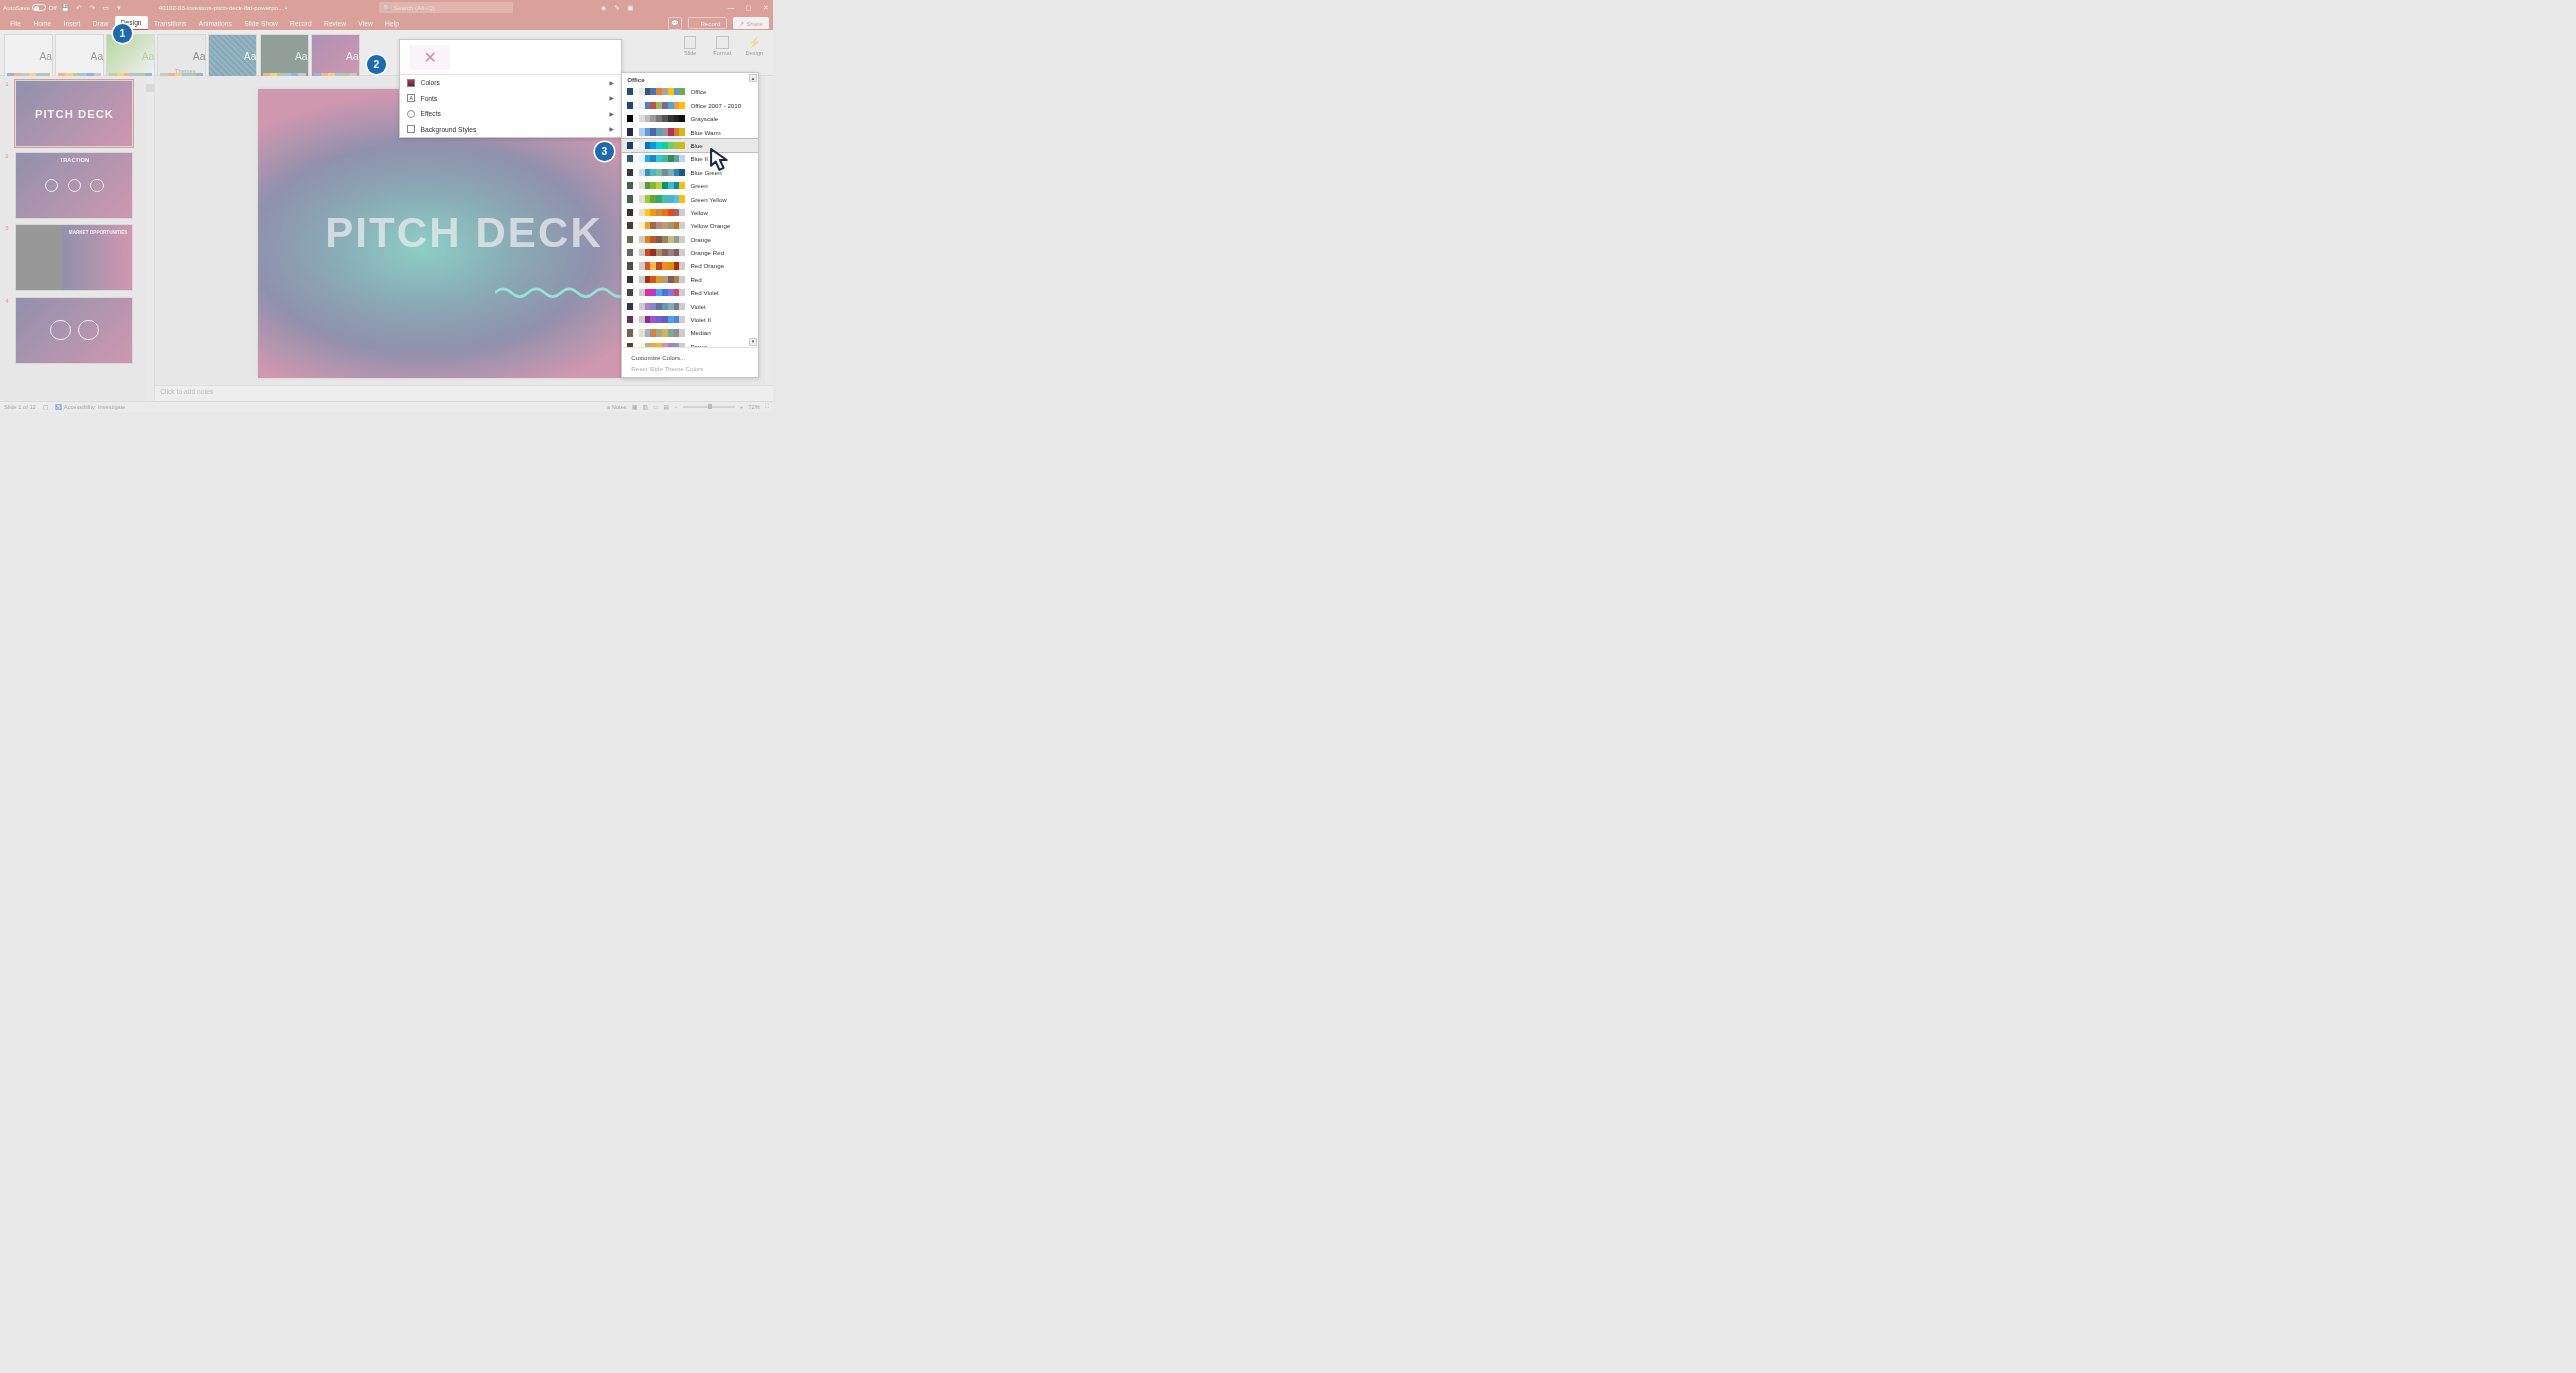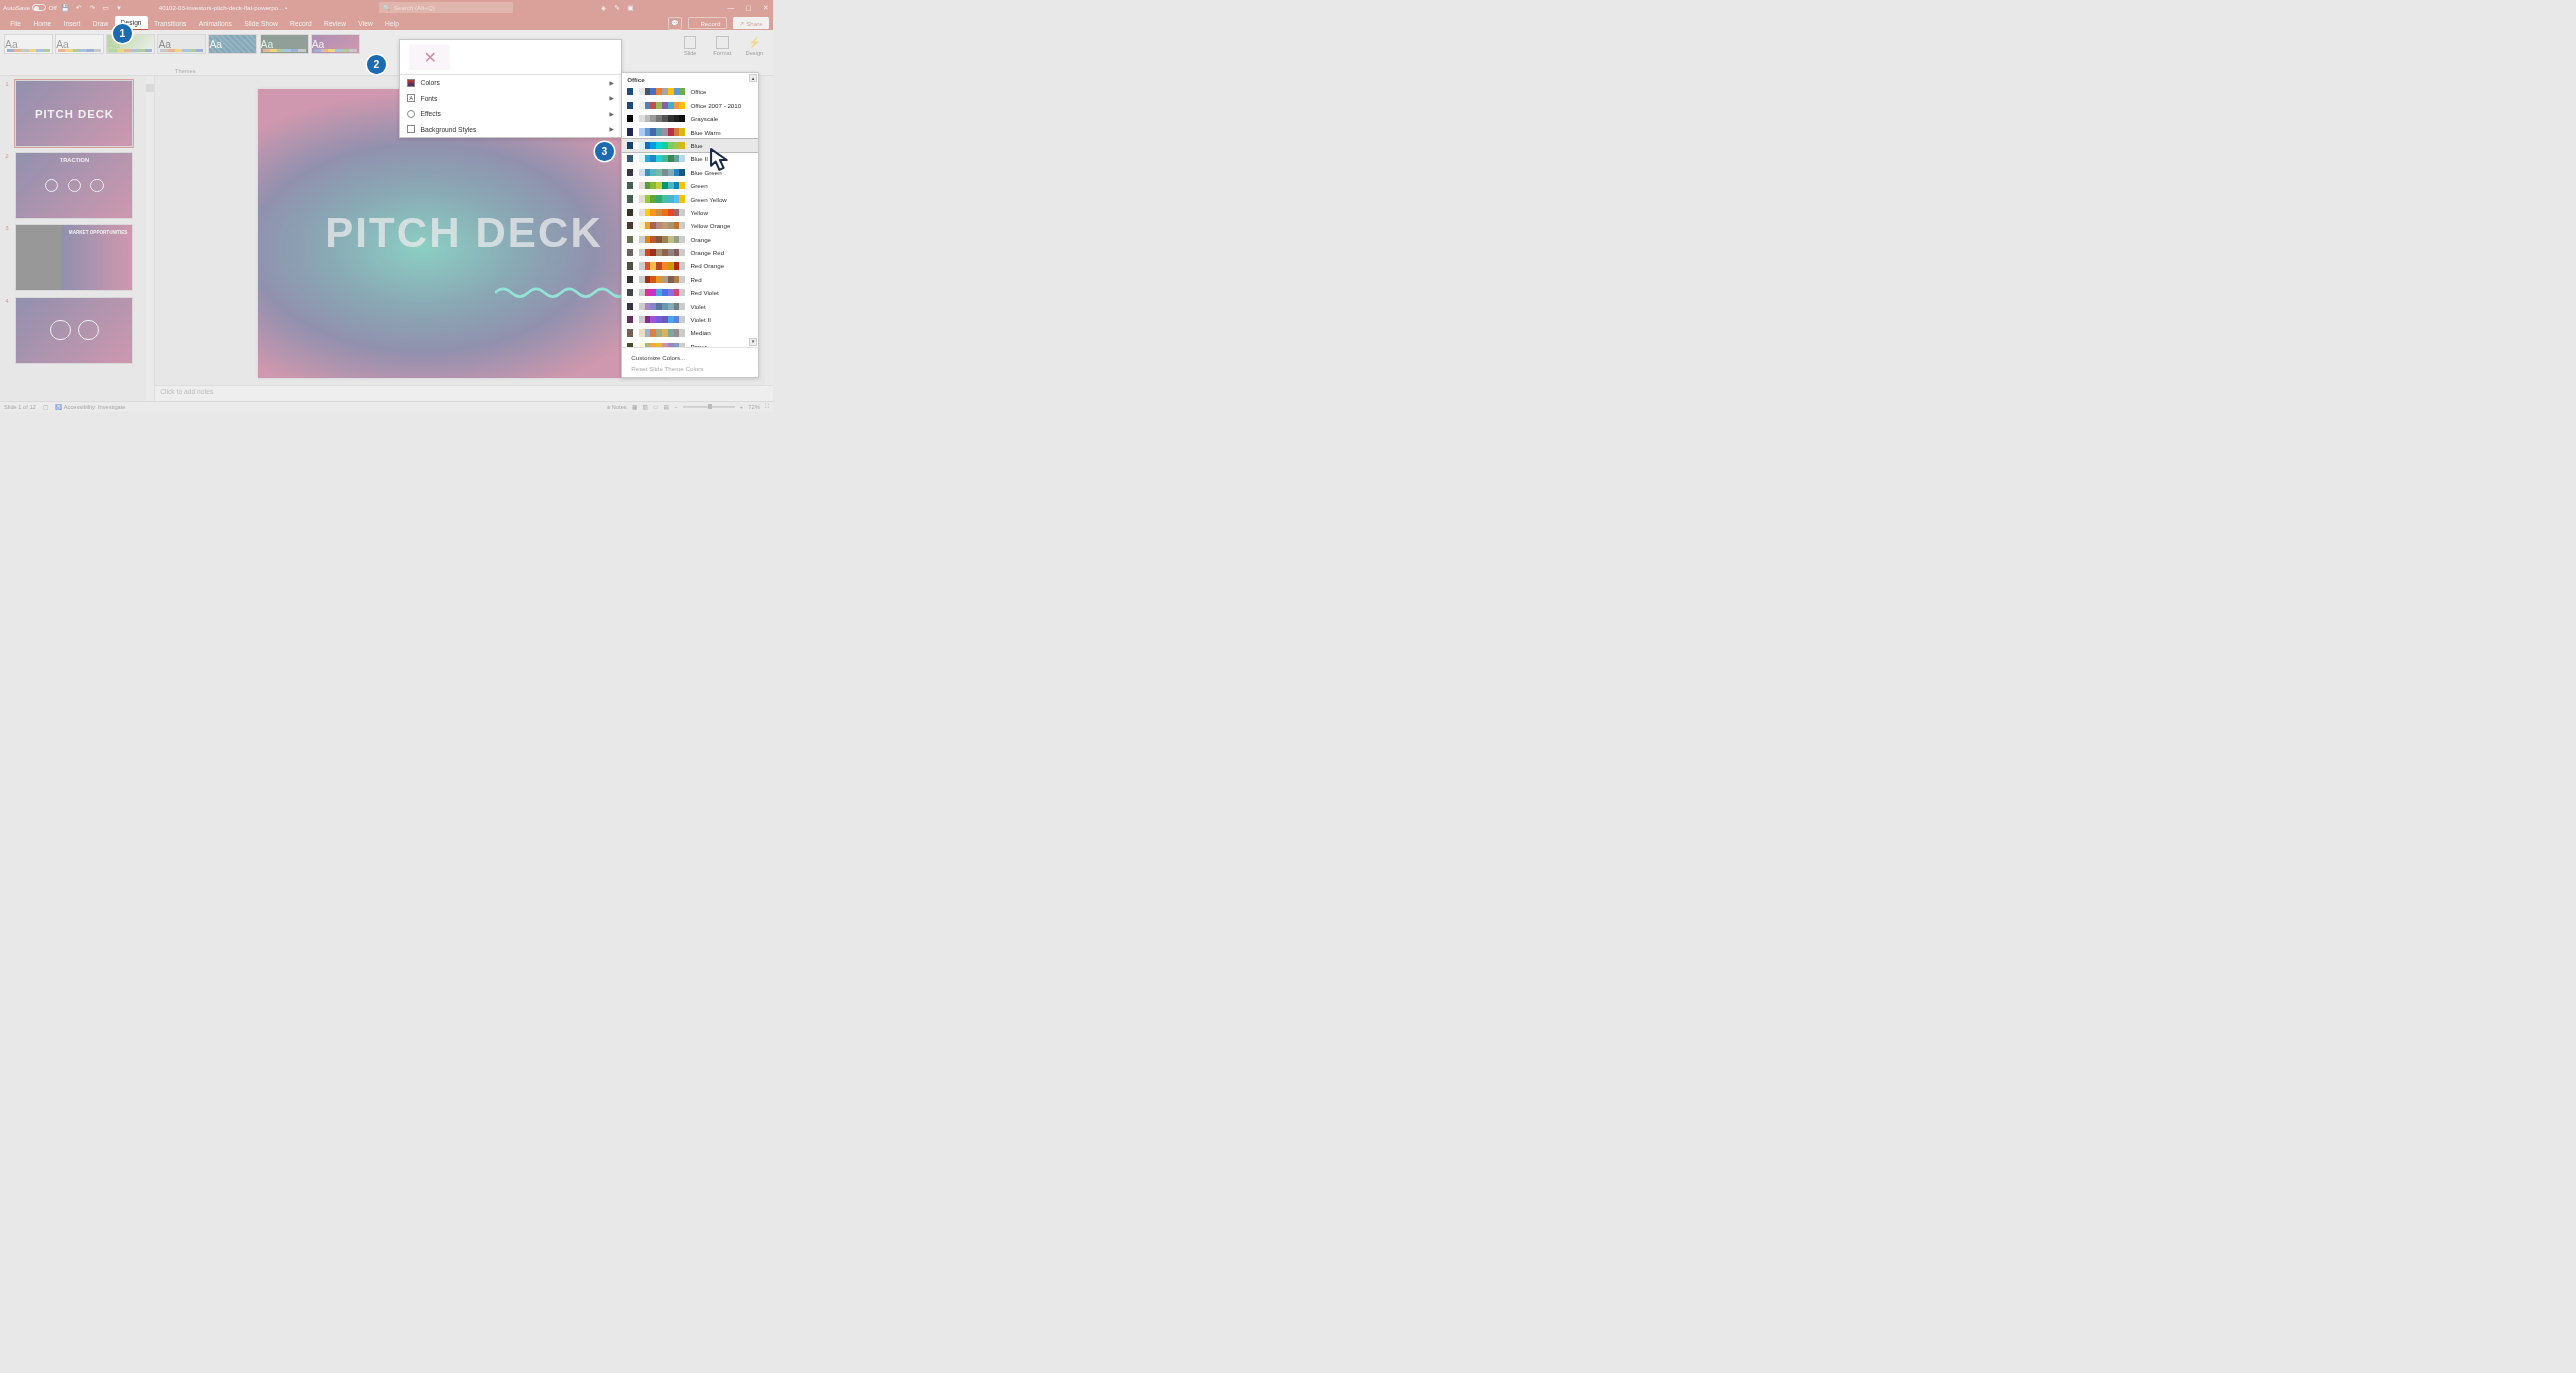--- a/index.html
+++ b/index.html
@@ -25,21 +25,21 @@
 .tab.active { background: #fff; color: #333; border-top-left-radius: 2.1px; border-top-right-radius: 2.1px; border-bottom: 1px solid #c94f3d; position: relative; z-index: 60; }
 .comments-btn, .record-pill, .share-pill { margin-left: 4.1px; padding: 1.5px 5.2px; border: 0.5px solid rgba(255,255,255,0.5); border-radius: 1.5px; font-size: 6.2px; display: flex; align-items: center; gap: 2.1px; }
 .record-pill { color: #fff; }
 .share-pill { background: #fff; color: #c94f3d; }
 .tabs-right { margin-left: auto; display: flex; align-items: center; gap: 2.1px; }
 .comments-btn { width: 14.4px; justify-content: center; }
 
 
 .ribbon { height: 46px; background: #f3f2f1; border-bottom: 0.5px solid #d0cfce; display: flex; align-items: stretch; padding: 2.1px 4.1px 0; position: relative; }
 .themes-gallery { display: flex; gap: 2.1px; padding: 2.1px 0; }
-.theme-thumb { width: 49px; height: 20px; border: 0.5px solid #c9c8c7; background: #fff; display: flex; align-items: center; justify-content: flex-start; font-size: 9.3px; color: #444; position: relative; }
+.theme-thumb { width: 49px; height: 44px; border: 0.5px solid #c9c8c7; background: #fff; display: flex; align-items: center; justify-content: flex-end; font-size: 9.3px; color: #444; position: relative; }
 .theme-thumb .aa { font-size: 10.3px; }
 .theme-thumb .swatchrow { position: absolute; bottom: 1px; left: 2.1px; right: 2.1px; height: 3.1px; display: flex; }
 .theme-thumb .swatchrow span { flex: 1; }
 .themes-label { position: absolute; left: 175px; bottom: 1px; font-size: 5.7px; color: #666; }
 .ribbon-right { margin-left: auto; display: flex; gap: 3.1px; padding: 2.1px 0; }
 .rbtn { width: 29px; display: flex; flex-direction: column; align-items: center; justify-content: flex-start; font-size: 5.7px; color: #444; gap: 1px; padding-top: 2.1px; }
 .rbtn .ricon { width: 12.4px; height: 12.4px; border: 0.5px solid #999; }
 
 
 .variants-panel { position: absolute; top: 39px; left: 399px; width: 223px; background: #fff; border: 0.5px solid #c9c8c7; box-shadow: 0 1px 4.1px rgba(0,0,0,0.15); z-index: 70; }

